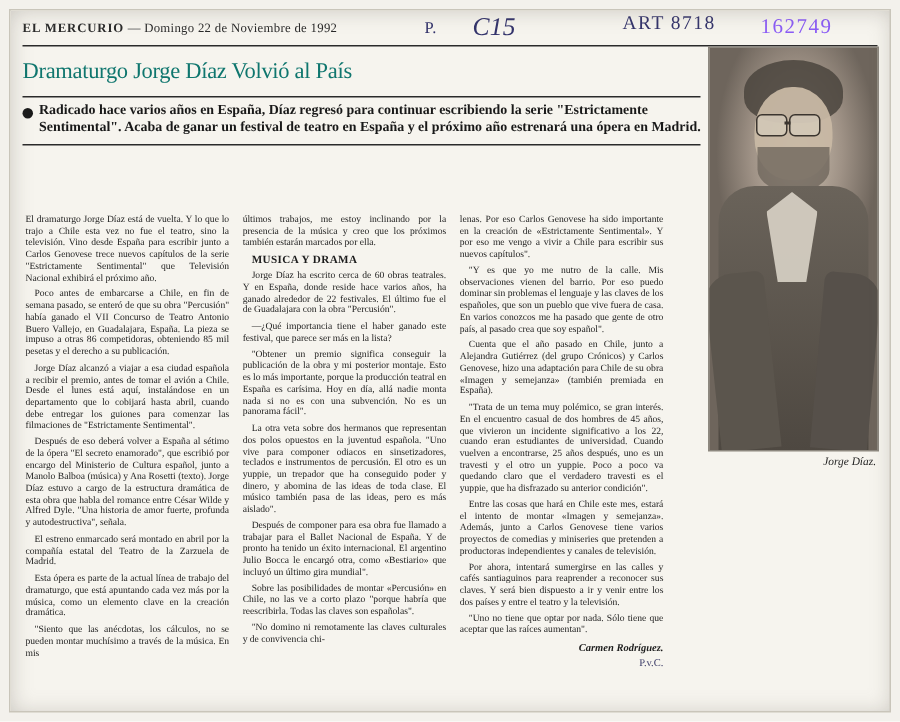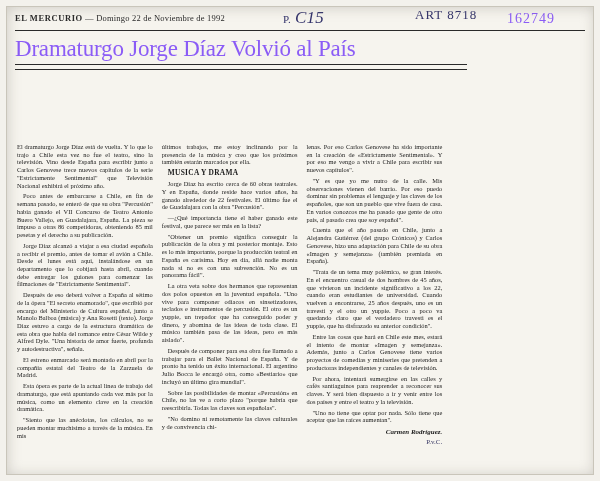--- a/index.html
+++ b/index.html
@@ -59,21 +59,21 @@
     color: #3b3b6b;
     white-space: nowrap;
   }
   .annot-p {
     left: 268px;
     top: 2px;
     font-size: 11px;
     color: #33336b;
   }
   .annot-c15 {
-    left: 280px;
+    left: 300px;
     top: -3px;
     font-size: 17px;
     color: #33336b;
     font-style: italic;
   }
   .annot-art {
     left: 400px;
     top: -4px;
     font-size: 13px;
     color: #33336b;
@@ -90,25 +90,25 @@
     border-top: 1px solid #2a2a2a;
     margin: 1px 0 0 0;
     height: 0;
   }
   
   .headline {
     margin: 5px 0 2px 0;
     width: 450px;
   }
   .headline div {
-    font-size: 23px;
+    font-size: 15px;
     line-height: 25px;
     font-weight: normal;
     letter-spacing: -.2px;
-    color: #8b5cf6;
+    color: #0f766e;
     font-family: "Liberation Serif", serif;
   }
   .rule-mid {
     border-top: 1px solid #2a2a2a;
     width: 452px;
     margin-top: 3px;
     height: 0;
   }
   
   .lead {
@@ -304,23 +304,42 @@
     </div>
 
     <div class="rule-top"></div>
 
     <div class="headline">
       <div>Dramaturgo Jorge Díaz Volvió al País</div>
     </div>
 
     <div class="rule-mid"></div>
 
+    <div class="lead">
+      <span class="bullet"></span>
+      <span>Radicado hace varios años en España, Díaz regresó para continuar escribiendo la serie "Estrictamente Sentimental". Acaba de ganar un festival de teatro en España y el próximo año estrenará una ópera en Madrid.</span>
+    </div>
 
     <div class="rule-lead"></div>
 
+    <div class="photo-wrap">
+      <div class="photo">
+        <div class="hair"></div>
+        <div class="face"></div>
+        <div class="glass-l"></div>
+        <div class="glass-r"></div>
+        <div class="bridge"></div>
+        <div class="beard"></div>
+        <div class="body"></div>
+        <div class="shirt"></div>
+        <div class="arm-l"></div>
+        <div class="arm-r"></div>
+      </div>
+      <div class="photo-caption">Jorge Díaz.</div>
+    </div>
 
     <div class="cols">
 
       <div class="col">
         <p class="noindent">El dramaturgo Jorge Díaz está de vuelta. Y lo que lo trajo a Chile esta vez no fue el teatro, sino la televisión. Vino desde España para escribir junto a Carlos Genovese trece nuevos capítulos de la serie "Estrictamente Sentimental" que Televisión Nacional exhibirá el próximo año.</p>
         <p>Poco antes de embarcarse a Chile, en fin de semana pasado, se enteró de que su obra "Percusión" había ganado el VII Concurso de Teatro Antonio Buero Vallejo, en Guadalajara, España. La pieza se impuso a otras 86 competidoras, obteniendo 85 mil pesetas y el derecho a su publicación.</p>
         <p>Jorge Díaz alcanzó a viajar a esa ciudad española a recibir el premio, antes de tomar el avión a Chile. Desde el lunes está aquí, instalándose en un departamento que lo cobijará hasta abril, cuando debe entregar los guiones para comenzar las filmaciones de "Estrictamente Sentimental".</p>
         <p>Después de eso deberá volver a España al sétimo de la ópera "El secreto enamorado", que escribió por encargo del Ministerio de Cultura español, junto a Manolo Balboa (música) y Ana Rosetti (texto). Jorge Díaz estuvo a cargo de la estructura dramática de esta obra que habla del romance entre César Wilde y Alfred Dyle. "Una historia de amor fuerte, profunda y autodestructiva", señala.</p>
         <p>El estreno enmarcado será montado en abril por la compañía estatal del Teatro de la Zarzuela de Madrid.</p>
         <p>Esta ópera es parte de la actual línea de trabajo del dramaturgo, que está apuntando cada vez más por la música, como un elemento clave en la creación dramática.</p>

